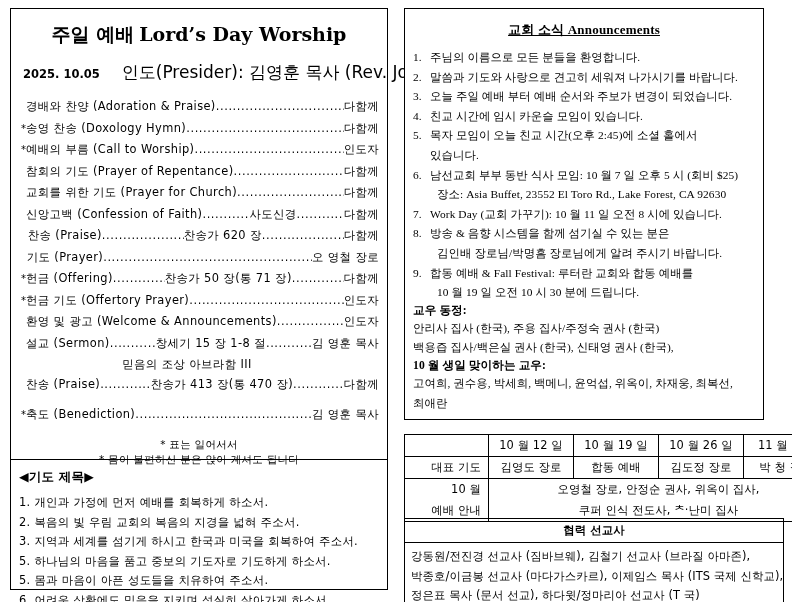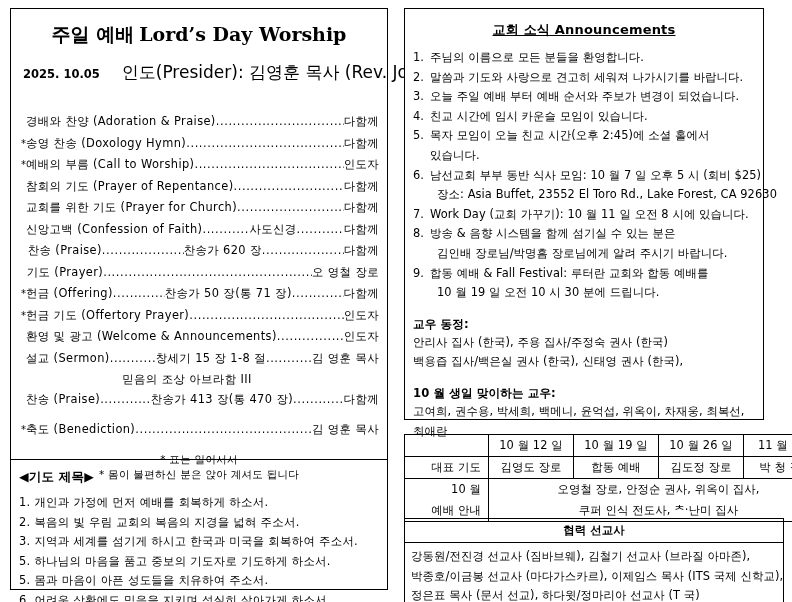--- a/index.html
+++ b/index.html
@@ -64,21 +64,21 @@
     font-size: 11.5px;
     white-space: nowrap;
   }
   .presider {
     margin-left: 22px;
     font-size: 17px;
     white-space: nowrap;
   }
 
   .order-list {
-    margin-top: 27px;
+    margin-top: 12px;
   }
   .order-row {
     display: flex;
     align-items: baseline;
     font-size: 11.4px;
     line-height: 20.5px;
     white-space: nowrap;
     padding-left: 2px;
   }
   .star {
@@ -147,20 +147,21 @@
   .ann-panel {
     position: absolute;
     left: 404px;
     top: 8px;
     width: 360px;
     height: 412px;
     border: 1.5px solid #000;
     box-sizing: border-box;
     background: #fff;
     padding: 0 8px;
+    font-family: Liberation Serif, serif;
   }
   .ann-title {
     text-align: center;
     font-size: 13px;
     font-weight: bold;
     text-decoration: underline;
     margin-top: 12px;
     margin-bottom: 9px;
     letter-spacing: .2px;
   }
@@ -181,21 +182,21 @@
     font-size: 11.4px;
     line-height: 19.6px;
     letter-spacing: .1px;
     white-space: nowrap;
   }
   .ann-cont.indent2 { padding-left: 24px; }
   .sub-head {
     font-size: 11.6px;
     font-weight: bold;
     letter-spacing: .1px;
-    margin-top: 14px;
+    margin-top: 0;
     margin-bottom: 1px;
   }
   .sub-line {
     font-size: 11.4px;
     line-height: 19.6px;
     letter-spacing: .1px;
     white-space: nowrap;
   }
 
   

